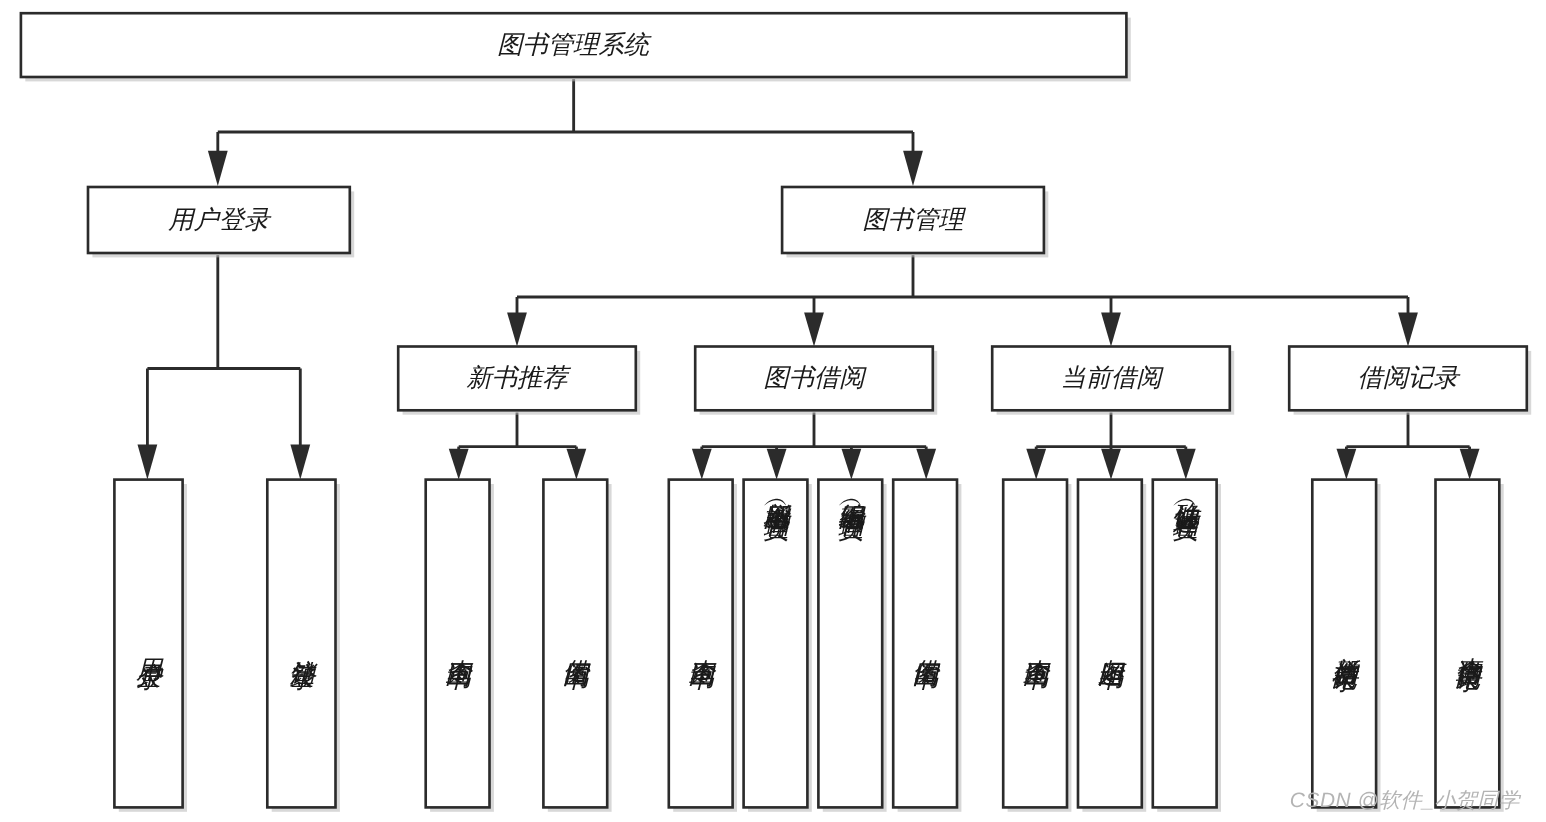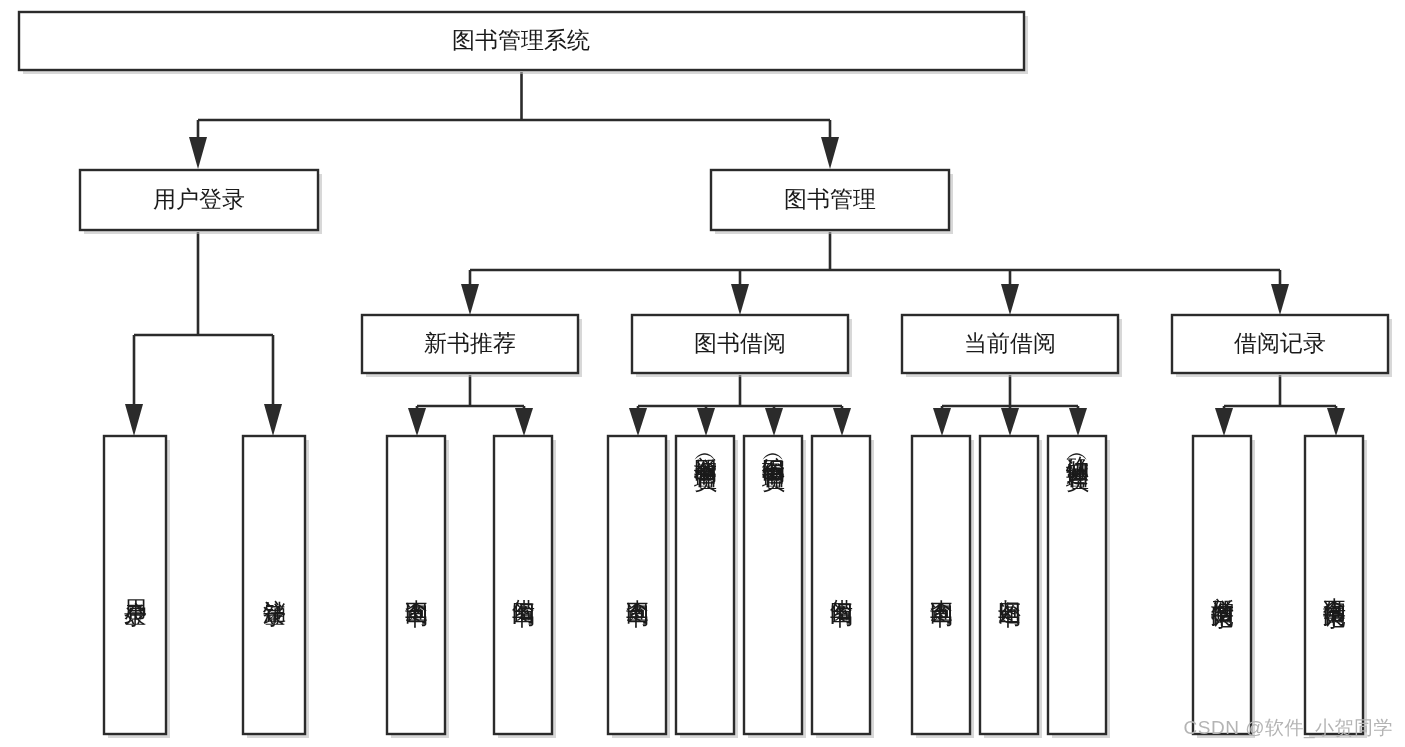--- a/index.html
+++ b/index.html
@@ -9,20 +9,21 @@
   }
   body {
     font-family: "Liberation Sans", "DejaVu Sans", sans-serif;
   }
   #diagram-root {
     position: relative;
     width: 1405px;
     height: 747px;
     background: #ffffff;
     overflow: hidden;
+    font-style: italic;
   }
   svg.flow {
     position: absolute;
     left: 0;
     top: 0;
     width: 1405px;
     height: 747px;
   }
   .node-rect {
     fill: #ffffff;
@@ -62,21 +63,21 @@
     text-orientation: upright;
     font-family: "Liberation Sans", "DejaVu Sans", sans-serif;
     font-size: 23px;
     line-height: 1.12;
     letter-spacing: 2px;
     color: #1a1a1a;
     white-space: nowrap;
   }
   .watermark {
     position: absolute;
-    right: 12px;
+    right: 23px;
     bottom: 6px;
     font-family: "Liberation Sans", "DejaVu Sans", sans-serif;
     font-size: 19px;
     color: #b4b4b4;
     letter-spacing: 0.5px;
     white-space: nowrap;
     pointer-events: none;
   }
 </style>
 </head>

